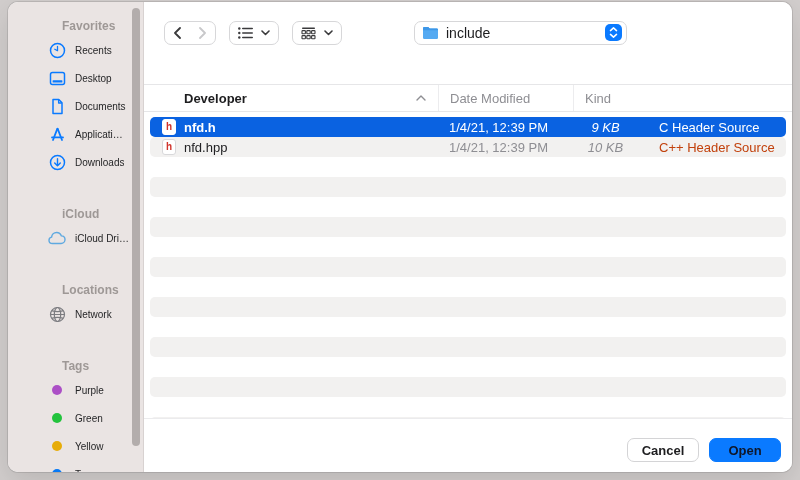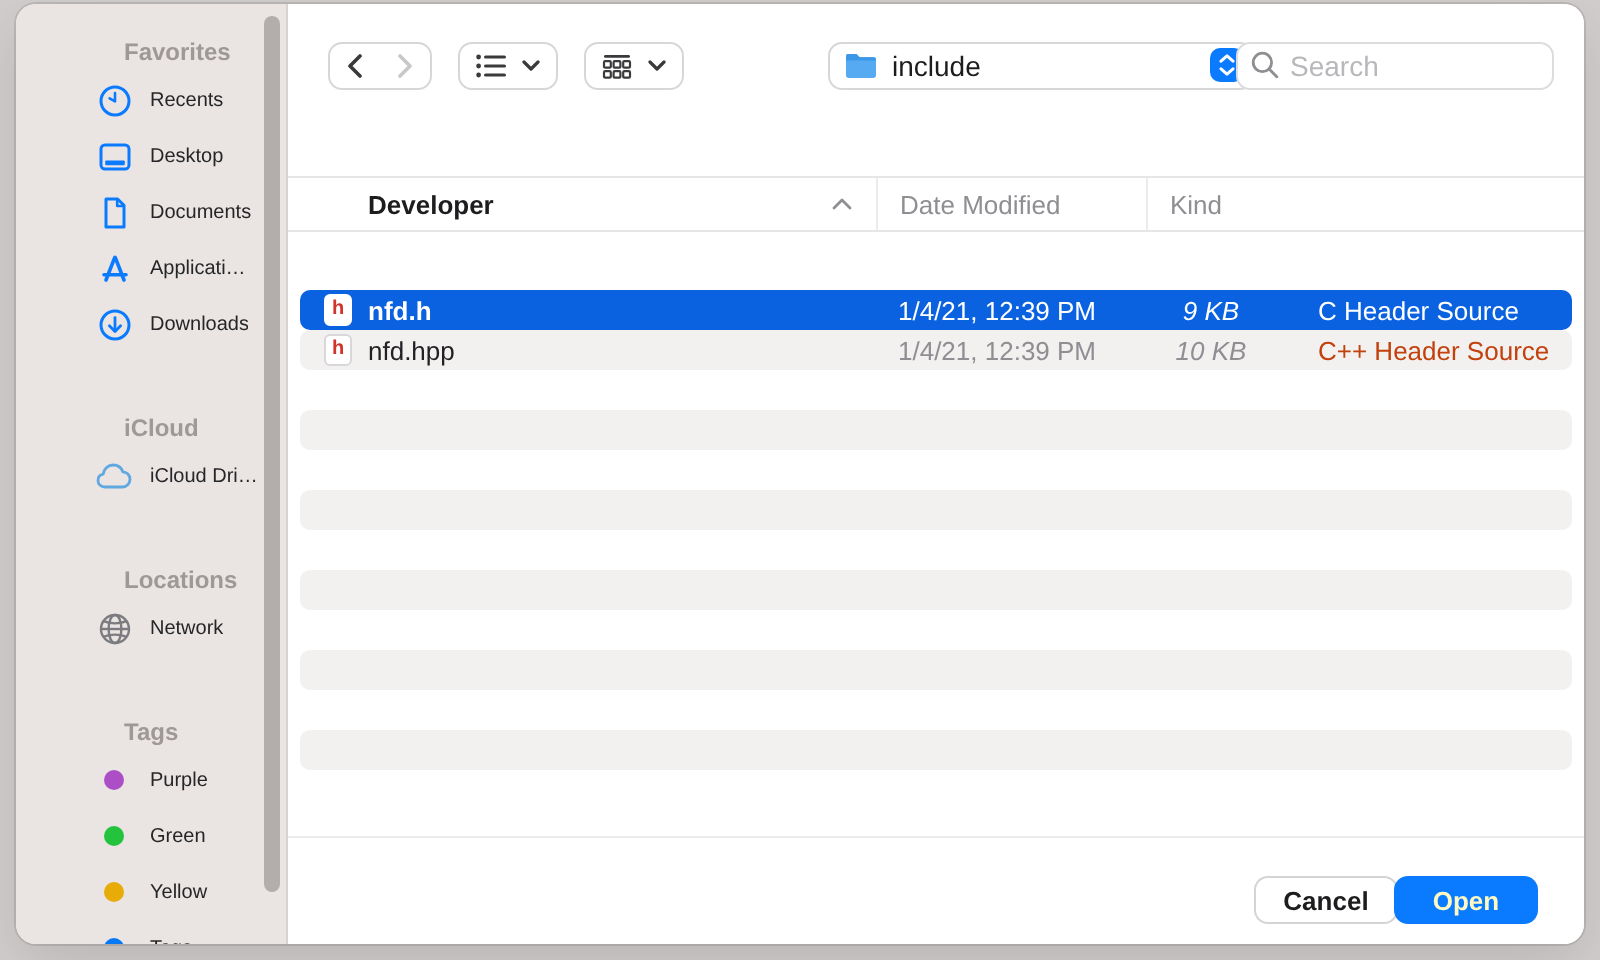--- a/index.html
+++ b/index.html
@@ -32,21 +32,21 @@
     cursor:default; color:#262628; font-size:10px;
   }
   .sb-item .icn { width:18px; height:18px; margin-right:9px; display:flex; align-items:center; justify-content:center; flex:0 0 18px; }
   .sb-item .lbl { white-space:nowrap; overflow:hidden; }
   .tag-dot { width:10px; height:10px; border-radius:50%; }
   .sb-scrollbar {
     position:absolute; top:6px; right:3px; width:8px; height:438px;
     background:#a9a3a2; border-radius:4px; opacity:.85;
   }
   
-  .main { flex:1; display:flex; flex-direction:column; background:#fff; min-width:0;gap:24px; }
+  .main { flex:1; display:flex; flex-direction:column; background:#fff; min-width:0; }
   .toolbar { height:62px; display:flex; align-items:center; padding-left:20px; position:relative; }
   .tb-ctl {
     height:24px; background:#fff; border:1px solid #d7d7d9; border-radius:7px;
     display:flex; align-items:center; color:#3a3a3c;
   }
   .seg { width:52px; margin-right:13px; }
   .seg .half { width:25px; display:flex; align-items:center; justify-content:center; }
   .seg .half.disabled { color:#c8c8ca; }
   .viewctl { width:50px; margin-right:13px; justify-content:space-evenly; }
   .popup {
@@ -61,21 +61,21 @@
   .searchwrap input {
     width:100%; height:100%; border:1px solid #dcdcde; border-radius:7px;
     padding:0 8px 0 26px; font-size:14px; color:#1d1d1f; outline:none; background:#fff;
     font-family:"Liberation Sans","DejaVu Sans",sans-serif;
   }
   .searchwrap input::placeholder { color:#b8b8bc; }
   .searchwrap .mag { position:absolute; left:7px; top:4px; }
   
   .cols {
     height:28px; border-top:1px solid #e6e6e8; border-bottom:1px solid #e6e6e8;
-    display:flex; align-items:stretch; color:#8e8e93; font-size:13px;
+    display:flex; align-items:stretch; color:#8e8e93; font-size:13px;margin-top:20px;
   }
   .col { display:flex; align-items:center; }
   .col-name { width:294px; padding-left:40px; color:#1d1d1f; font-weight:700; justify-content:space-between; }
   .col-name .sortchev { margin-right:12px; color:#8e8e93; }
   .col-date { width:135px; padding-left:11px; border-left:1px solid #ececee; }
   .col-size { width:75px;  padding-left:11px; border-left:1px solid #ececee; }
   .col-kind { flex:1;      padding-left:11px; border-left:1px solid #ececee; }
   
   .rows { flex:1; padding-top:5px; overflow:hidden; }
   .row { height:20px; margin:0 6px; border-radius:5px; display:flex; align-items:center; font-size:13px; }
@@ -95,21 +95,21 @@
   }
   .row.selected .ficon { border-color:#fff; }
   
   .footer { height:54px; border-top:1px solid #ebebed; position:relative; }
   .btn {
     position:absolute; top:19px; height:24px; width:72px; border-radius:7px;
     font-size:13px; font-weight:600; font-family:inherit;
     display:flex; align-items:center; justify-content:center; cursor:default;
   }
   .btn-cancel { right:93px; background:#fff; border:1px solid #d4d4d6; color:#1d1d1f; }
-  .btn-open  { right:23px; background:#0a7aff; border:1px solid #0a7aff; color:#fef9c3; }
+  .btn-open  { right:11px; background:#0a7aff; border:1px solid #0a7aff; color:#0f172a; }
 </style>
 </head>
 <body style="background: rgb(210, 206, 205);">
 
 <div class="dialog">
 
   <aside class="sidebar">
     <div id="sb-content">
         <div class="sb-section">
           <div class="sb-section-title">Favorites</div>
@@ -276,27 +276,20 @@
         </svg>
         <span class="pop-label">include</span>
         <span class="stepper" id="stepper" style="background: rgb(10, 122, 255);">
           <svg width="9" height="11" viewBox="0 0 9 11">
               <polyline points="1.5,3.6 4.5,0.9 7.5,3.6" fill="none" stroke="#fff" stroke-width="1.5" stroke-linecap="round" stroke-linejoin="round"></polyline>
               <polyline points="1.5,7.4 4.5,10.1 7.5,7.4" fill="none" stroke="#fff" stroke-width="1.5" stroke-linecap="round" stroke-linejoin="round"></polyline>
             </svg>
         </span>
       </div>
 
-      <div class="searchwrap">
-        <svg class="mag" width="15" height="15" viewBox="0 0 15 15">
-          <circle cx="6.2" cy="6.2" r="4.6" fill="none" stroke="#8e8e93" stroke-width="1.4"></circle>
-          <line x1="9.8" y1="9.8" x2="13.4" y2="13.4" stroke="#8e8e93" stroke-width="1.4" stroke-linecap="round"></line>
-        </svg>
-        <input type="text" placeholder="Search" style="">
-      </div>
     </div>
 
     <div class="cols">
       <div class="col col-name">
         <span>Developer</span>
         <svg class="sortchev" width="10" height="6" viewBox="0 0 10 6">
             <polyline points="1,5 5,1 9,5" fill="none" stroke="#8e8e93" stroke-width="1.4" stroke-linecap="round" stroke-linejoin="round"></polyline>
           </svg>
       </div>
       <div class="col col-date">

